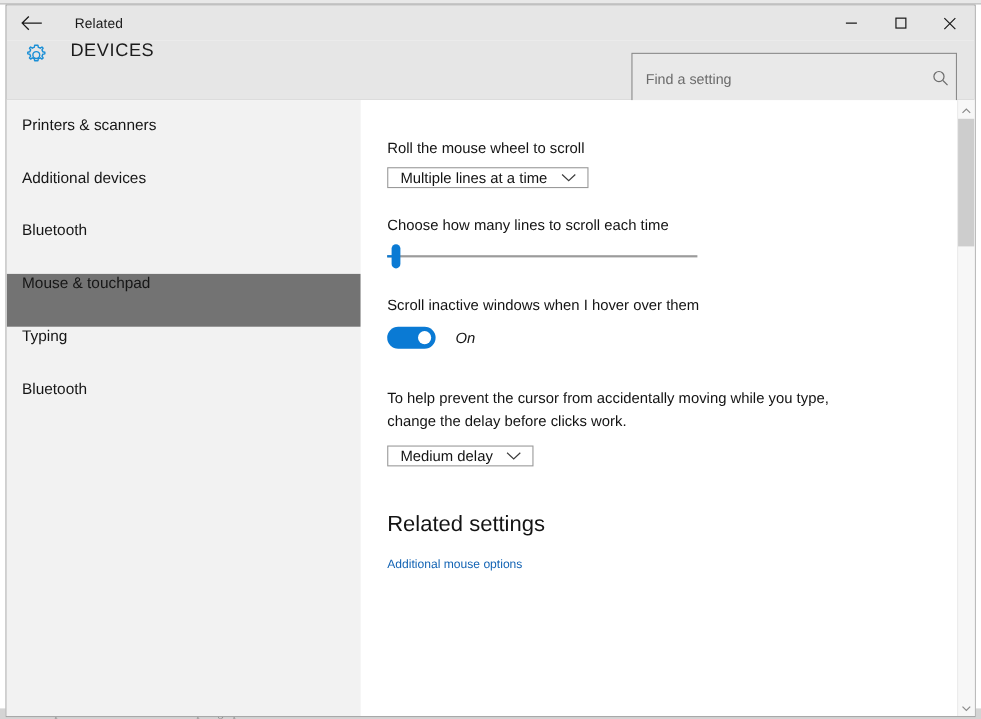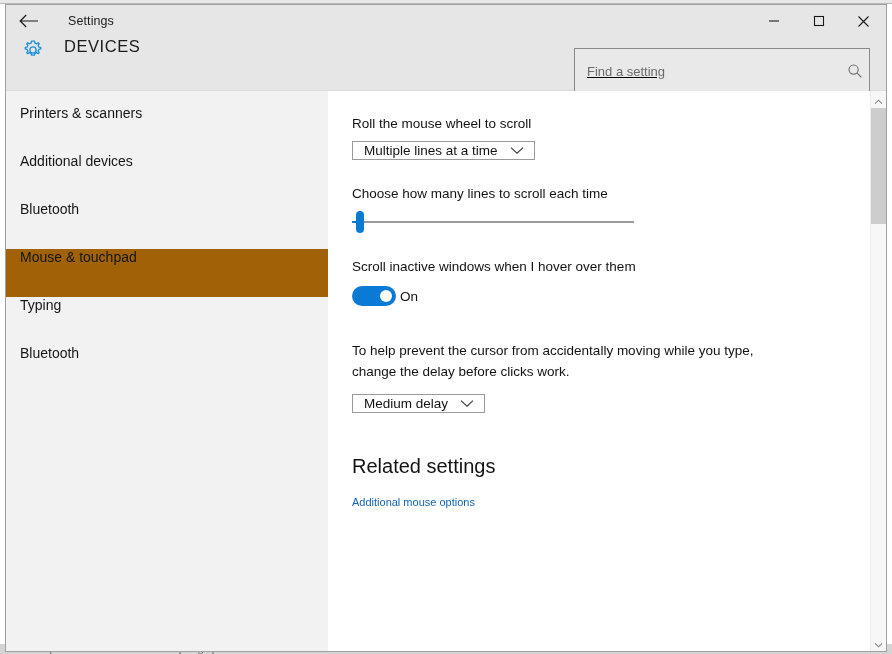--- a/index.html
+++ b/index.html
@@ -124,21 +124,20 @@
     position: absolute;
     right: 16px;
     top: 11px;
     width: 296px;
     height: 46px;
     background: #e9e9e9;
     border: 1px solid #8a8a8a;
     box-sizing: border-box;
     display: flex;
     align-items: center;
-    text-decoration: underline;
   }
   #search-input {
     border: 0;
     outline: 0;
     background: transparent;
     font-family: "Liberation Sans", sans-serif;
     font-size: 13px;
     color: #5c5c5c;
     margin-left: 10px;
     flex: 1 1 auto;
@@ -173,32 +172,32 @@
   .nav-item {
     height: 48px;
     display: flex;
     align-items: flex-start;
     padding-left: 14px;
     font-size: 14px;
     color: #161616;
     box-sizing: border-box;
   }
   .nav-item.selected {
-    background: #a16207;
+    background: #737373;
   }
 
   
   #content {
     flex: 1 1 auto;
     position: relative;
     background: #ffffff;
     overflow: hidden;
   }
   #content-inner {
-    padding: 25px 0 0 24px;
+    padding: 36px 0 0 24px;
   }
   .field-label {
     font-size: 13.5px;
     color: #131313;
     margin-bottom: 10px;
   }
   .dropdown {
     height: 19px;
     border: 1px solid #9a9a9a;
     background: #ffffff;
@@ -266,23 +265,24 @@
   #toggle-knob {
     position: absolute;
     right: 4px;
     top: 4px;
     width: 12px;
     height: 12px;
     border-radius: 50%;
     background: #ffffff;
   }
   #toggle-state {
-    margin-left: 4px;
+    margin-left: 18px;
     font-size: 13.5px;
     color: #131313;
+    font-style: italic;
   }
 
   .section-heading {
     font-size: 20px;
     color: #131313;
     font-weight: normal;
     margin: 0 0 14px 0;
   }
   .body-text {
     font-size: 13.5px;
@@ -337,21 +337,21 @@
 <div id="settings-window">
 
   <div id="title-bar">
     <div id="back-button">
       <span>
         <svg width="20" height="14" viewBox="0 0 20 14">
           <path d="M7.2 1 L1.2 7 L7.2 13 M1.2 7 L19 7" fill="none" stroke="#1a1a1a" stroke-width="1.2"></path>
         </svg>
       </span>
     </div>
-    <div id="window-title">Settings</div>
+    <div id="window-title">Related</div>
 
     <div id="window-controls">
       <div class="win-ctl">
         <svg width="12" height="12" viewBox="0 0 12 12">
           <path d="M1 6 H11" stroke="#1a1a1a" stroke-width="1.1"></path>
         </svg>
       </div>
       <div class="win-ctl">
         <svg width="12" height="12" viewBox="0 0 12 12">
           <rect x="1.5" y="1.5" width="9" height="9" fill="none" stroke="#1a1a1a" stroke-width="1.1"></rect>

